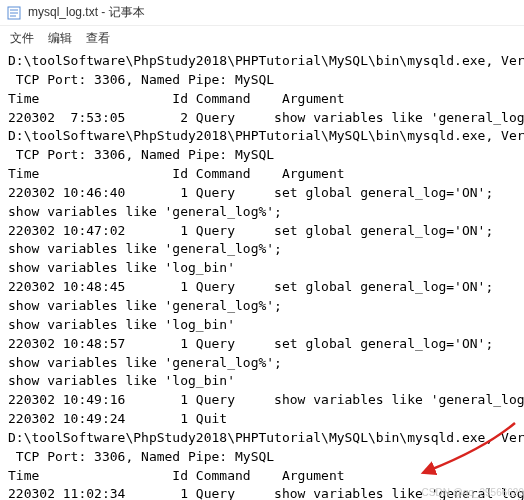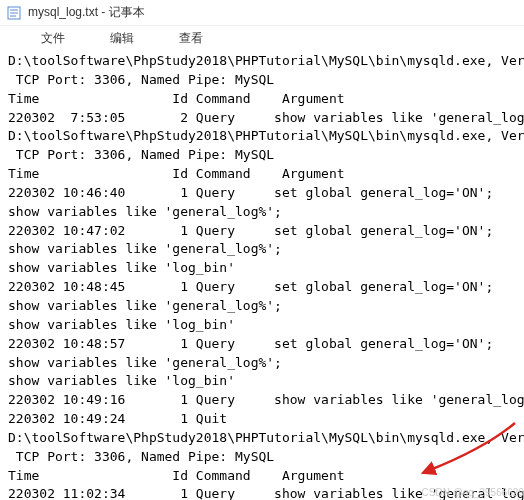--- a/index.html
+++ b/index.html
@@ -37,21 +37,20 @@
       display: flex;
       align-items: center;
       padding: 0 10px;
       gap: 14px;
       background: #fff;
     }
     .menubar .menuitem {
       font-size: 12px;
       color: #333;
       cursor: default;
-      margin-left: 31px;
     }
     .content {
       padding: 2px 8px;
       font-family: "SimSun", "NSimSun", Consolas, monospace;
       font-size: 13px;
       line-height: 1.45;
       color: #000;
       white-space: pre;
       overflow: hidden;
     }

